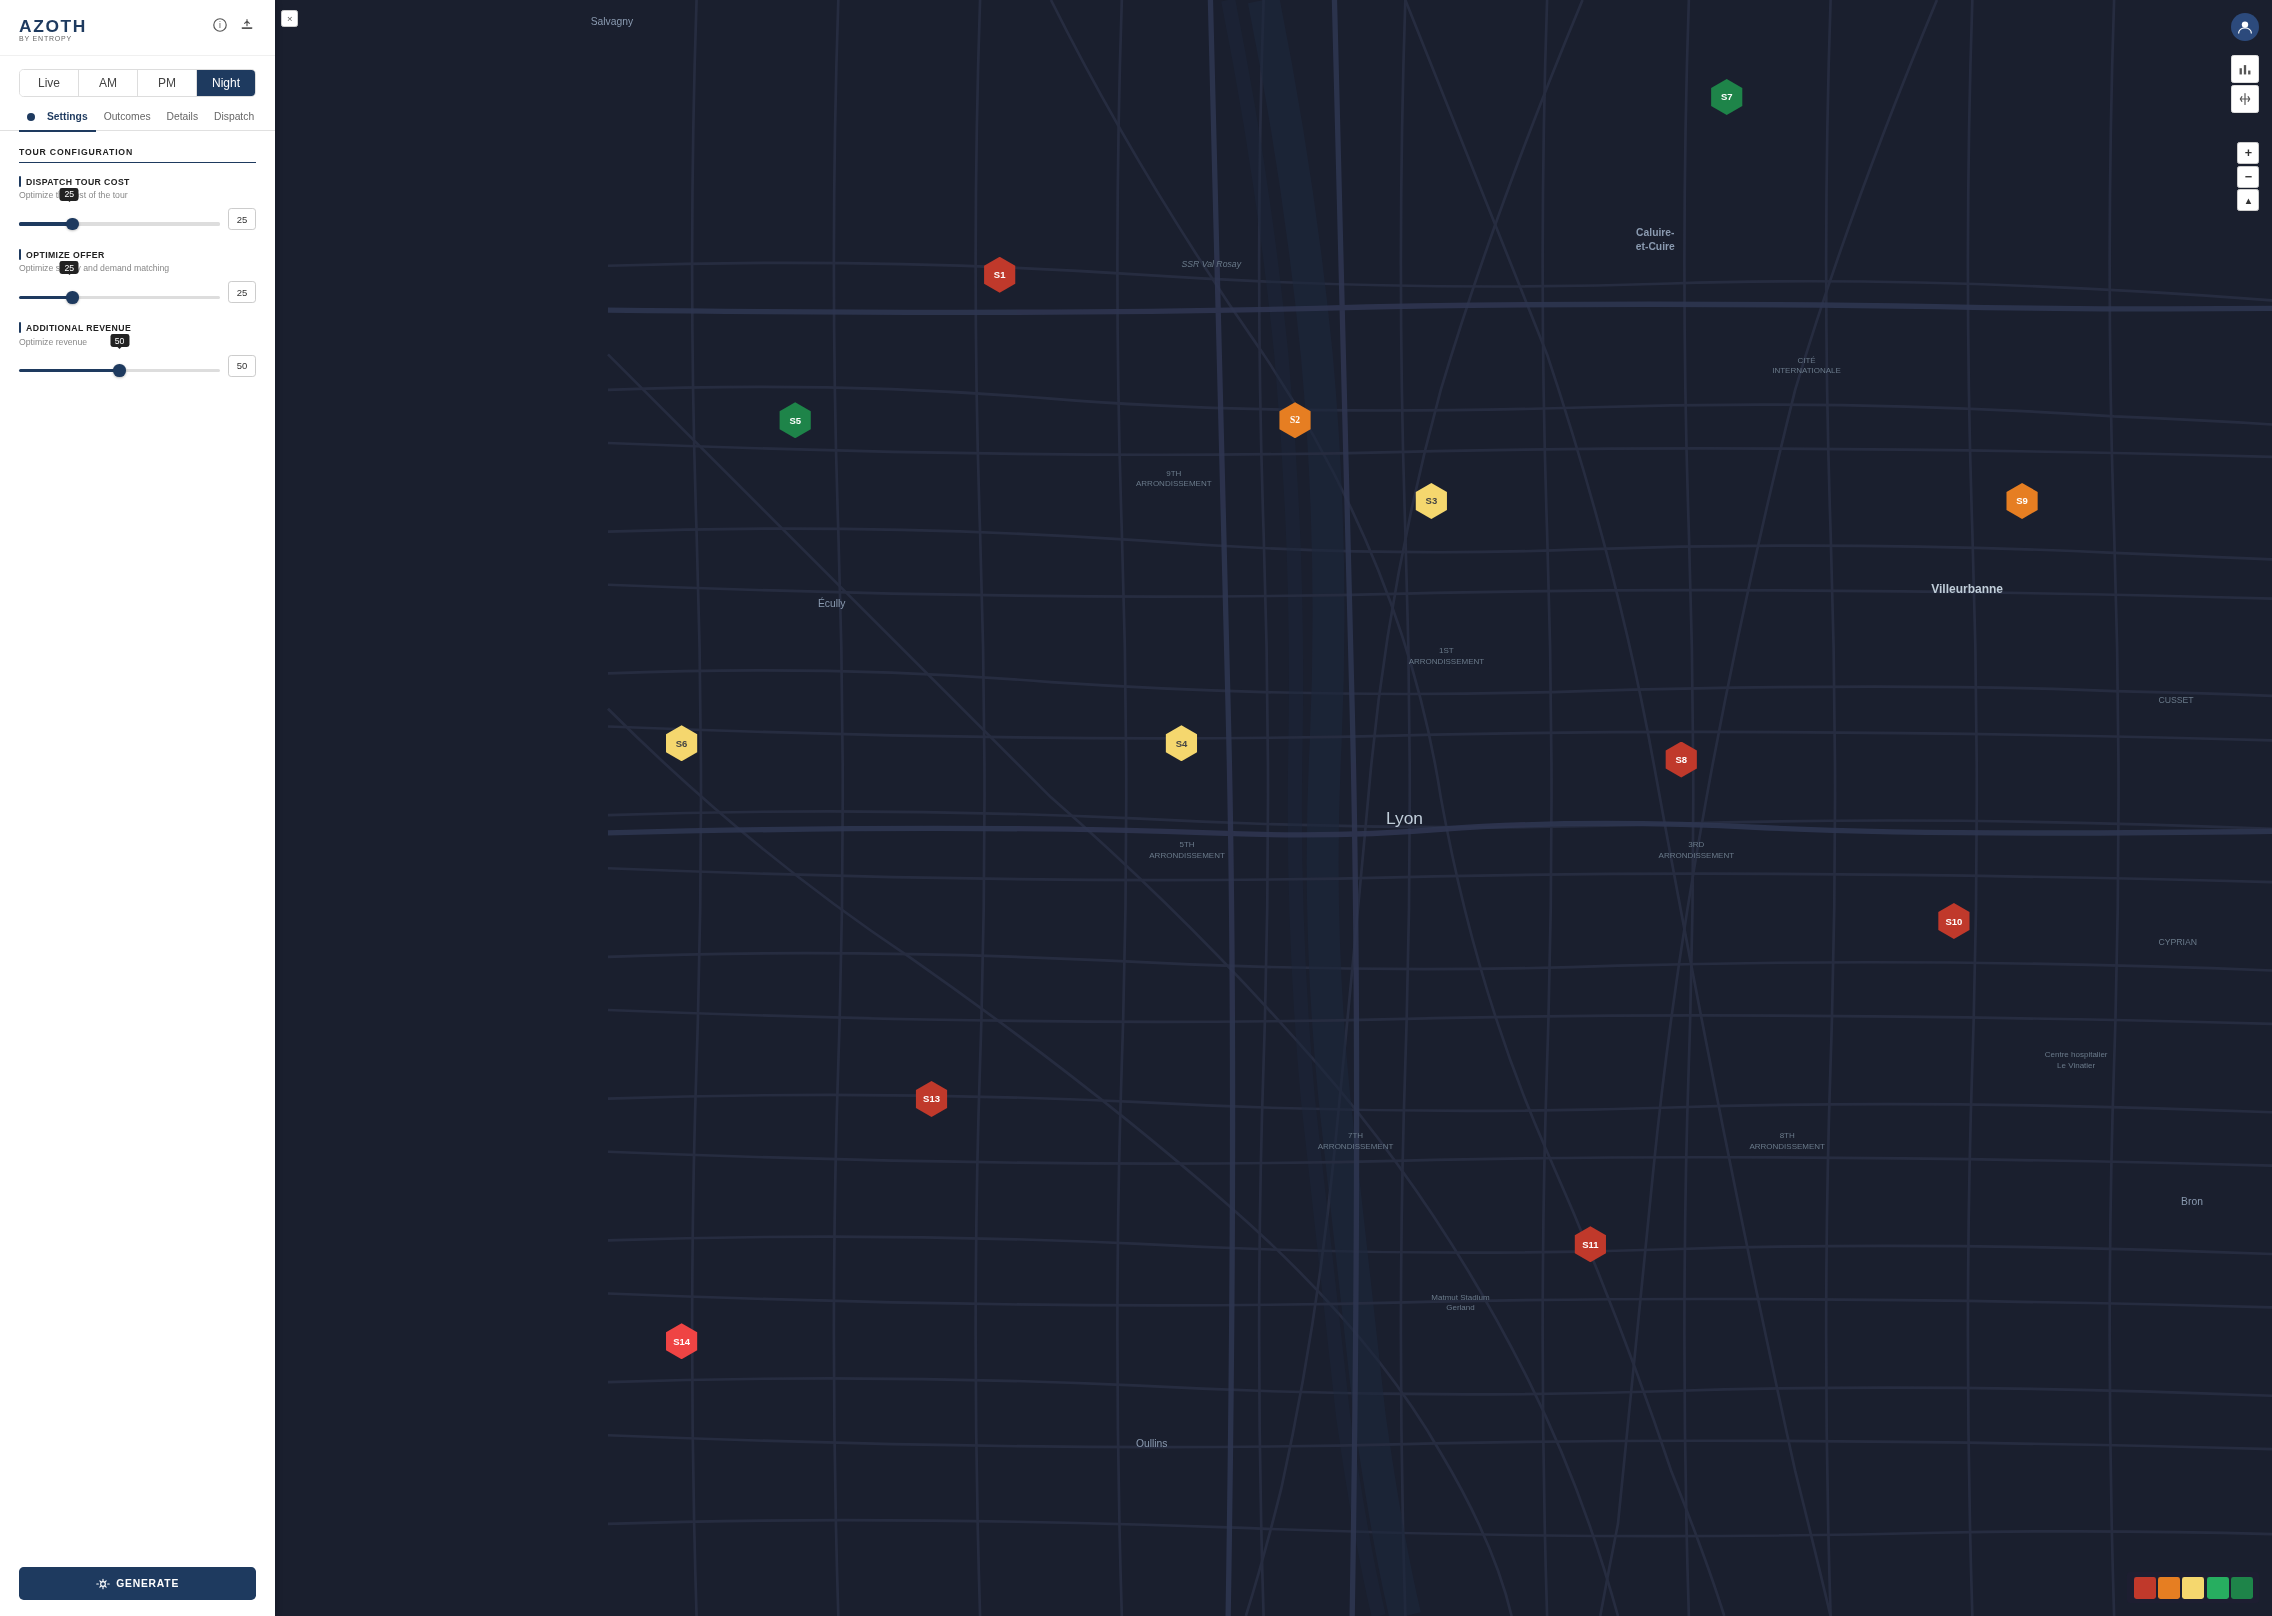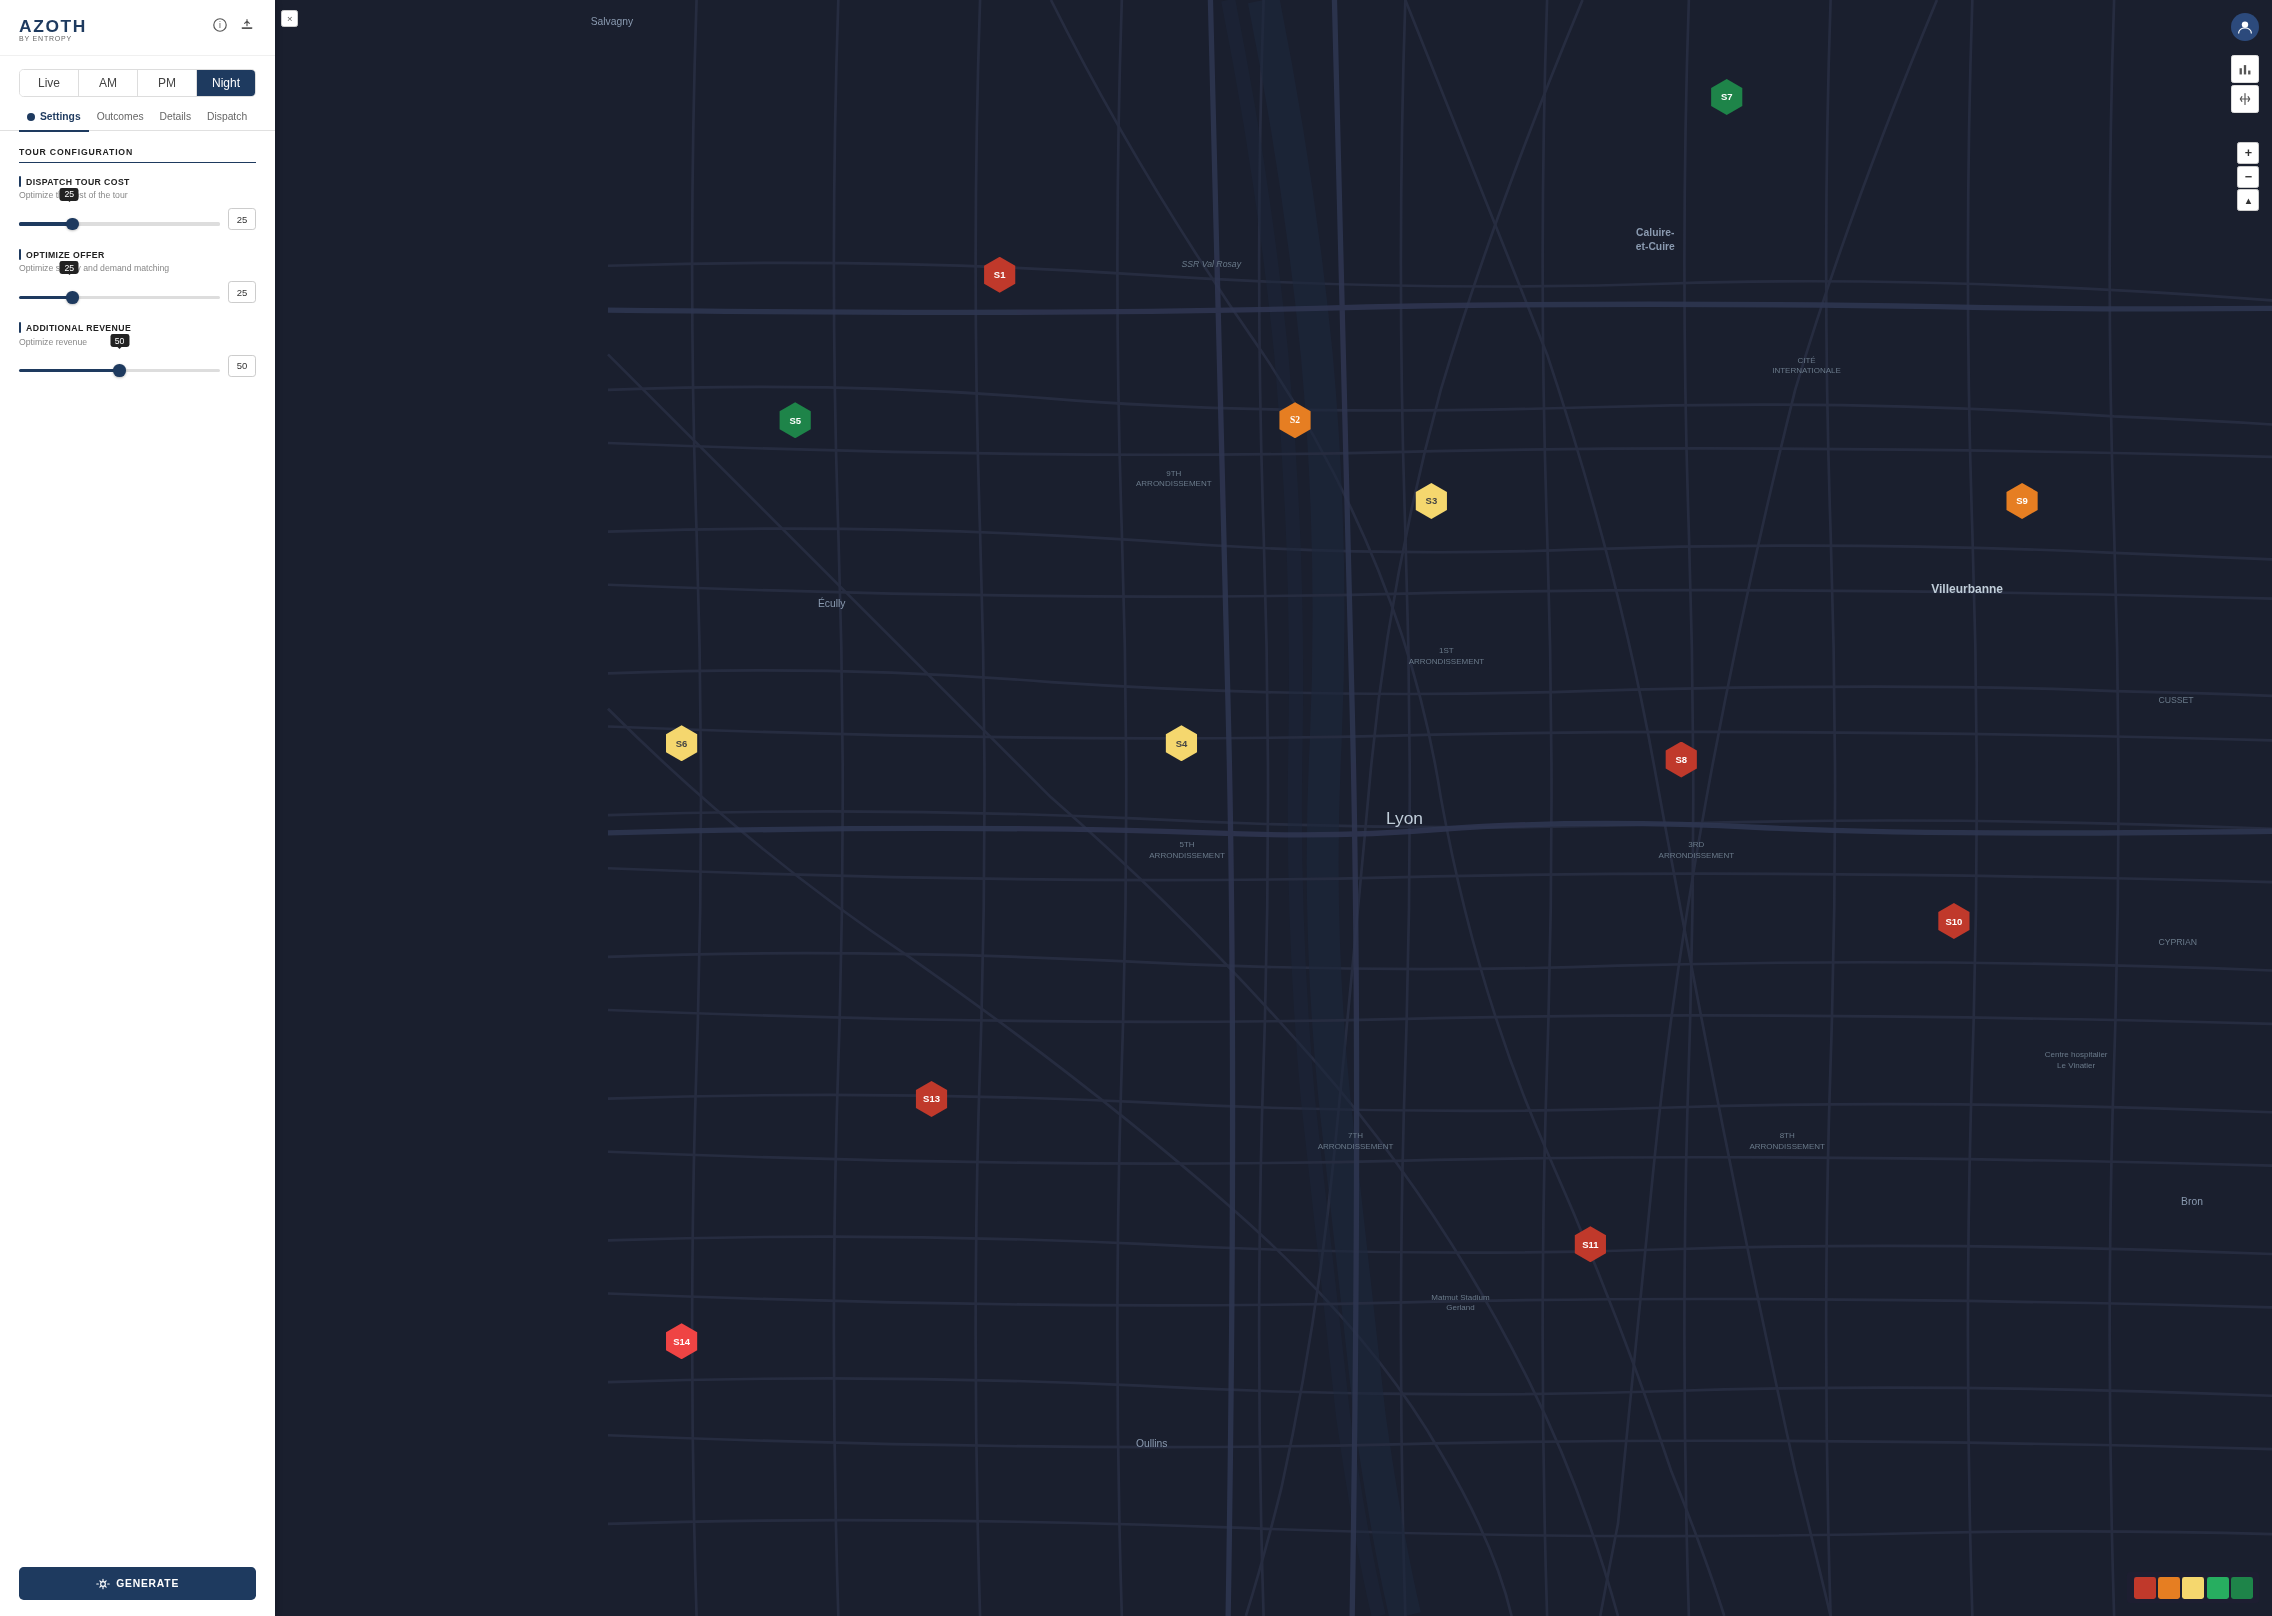--- a/index.html
+++ b/index.html
@@ -110,21 +110,21 @@
     }
 
     .nav-tab {
       padding: 8px 8px;
       font-size: 10.3px;
       color: #666;
       cursor: pointer;
       position: relative;
       display: flex;
       align-items: center;
-      gap: 5px;
+      gap: 12px;
     }
 
     .nav-tab.active {
       color: #1e3a5f;
       font-weight: 600;
     }
 
     .nav-tab.active::after {
       content: '';
       position: absolute;

